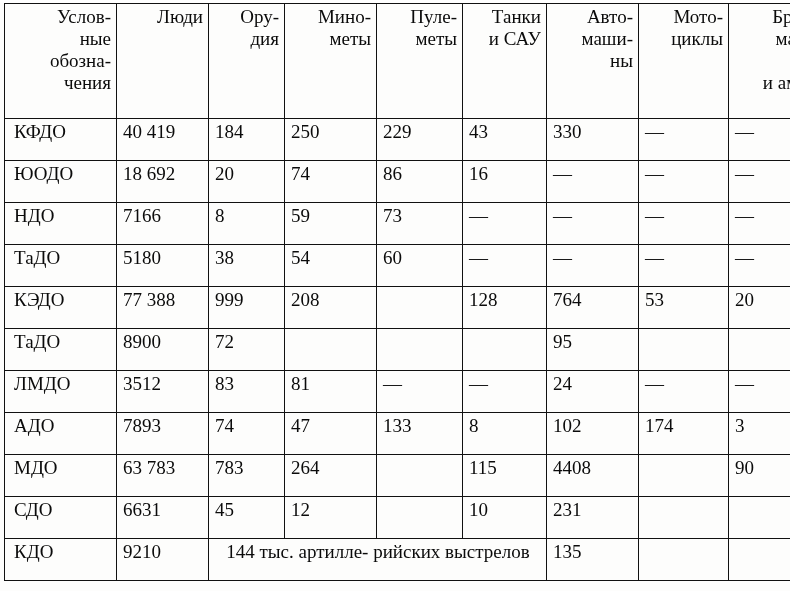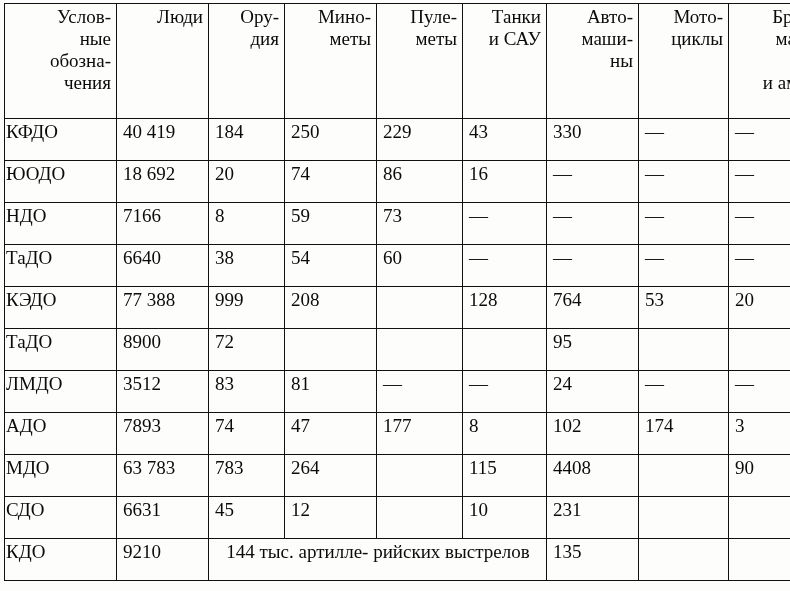--- a/index.html
+++ b/index.html
@@ -47,21 +47,21 @@
   thead th .hw {
     display: block;
   }
   tbody td {
     height: 37px;
     text-align: left;
     white-space: nowrap;
   }
   tbody td.label {
     text-align: left;
-    padding-left: 1px;
+    padding-left: 9px;
   }
   td.dash {
     text-align: left;
   }
   .span-cell {
     text-align: center;
     padding-left: 12px;
     line-height: 1.2;
     white-space: normal;
   }
@@ -165,21 +165,21 @@
         <td>8</td>
         <td>59</td>
         <td>73</td>
         <td class="dash">—</td>
         <td class="dash">—</td>
         <td class="dash">—</td>
         <td class="dash">—</td>
       </tr>
       <tr>
         <td class="label">ТаДО</td>
-        <td>6640</td>
+        <td>5180</td>
         <td>38</td>
         <td>54</td>
         <td>60</td>
         <td class="dash">—</td>
         <td class="dash">—</td>
         <td class="dash">—</td>
         <td class="dash">—</td>
       </tr>
       <tr>
         <td class="label">КЭДО</td>
@@ -212,21 +212,21 @@
         <td class="dash">—</td>
         <td>24</td>
         <td class="dash">—</td>
         <td class="dash">—</td>
       </tr>
       <tr>
         <td class="label">АДО</td>
         <td>7893</td>
         <td>74</td>
         <td>47</td>
-        <td>177</td>
+        <td>133</td>
         <td>8</td>
         <td>102</td>
         <td>174</td>
         <td>3</td>
       </tr>
       <tr>
         <td class="label">МДО</td>
         <td>63 783</td>
         <td>783</td>
         <td>264</td>

